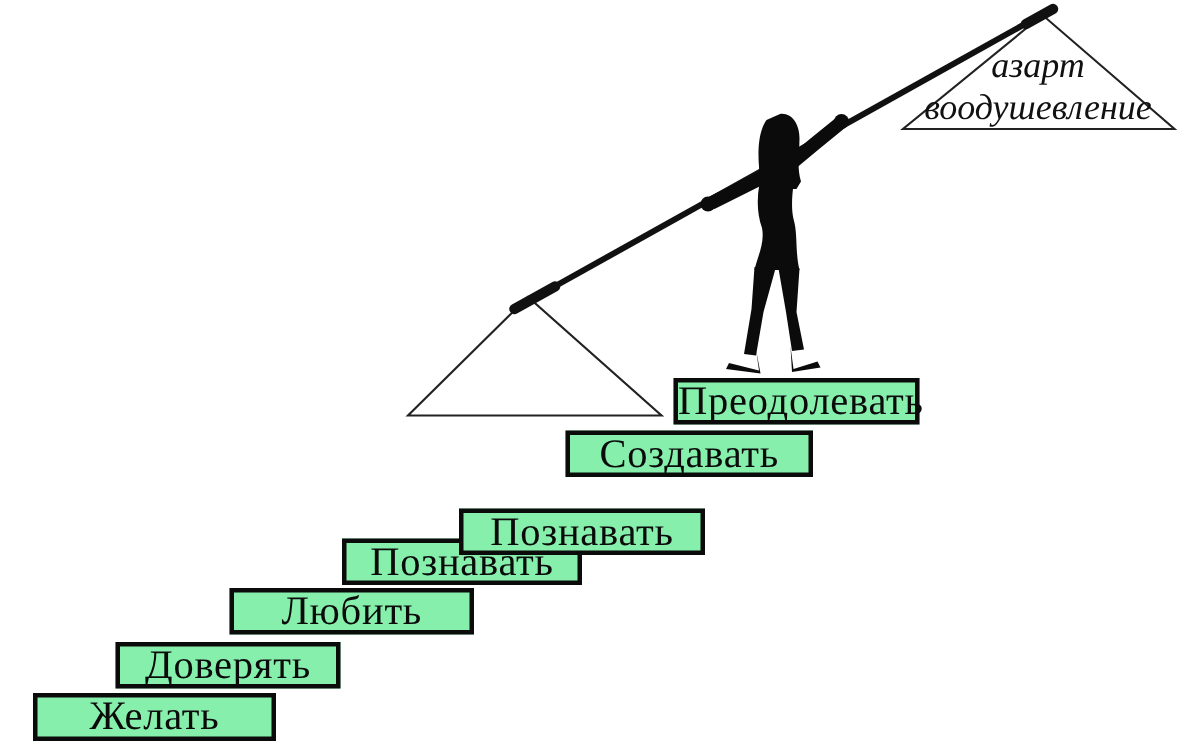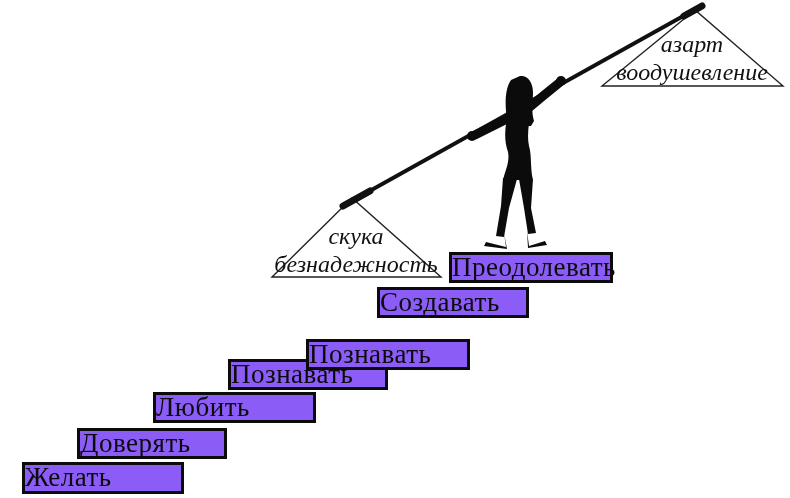--- a/index.html
+++ b/index.html
@@ -11,23 +11,24 @@
     overflow: hidden;
     font-family: "Liberation Serif", "DejaVu Serif", serif;
   }
   .layer-svg {
     position: absolute;
     left: 0; top: 0;
     width: 790px; height: 498px;
   }
   .step {
     position: absolute;
-    background: #8b5cf6;
+    background: #86efac;
     border: 3px solid #0b0b0b;
     box-sizing: border-box;
+    text-align: center;
     font-size: 27px;
     line-height: 24px;
     color: #0b0b0b;
     white-space: nowrap;
     letter-spacing: 0.5px;
   }
   .fulcrum-label {
     position: absolute;
     width: 220px;
     text-align: center;
@@ -77,26 +78,22 @@
       <circle cx="561" cy="81" r="5"></circle>
       <circle cx="472" cy="136" r="5"></circle>
     </g>
   </svg>
 
   <div class="step" style="left:22px;   top:462px; width:162px; height:32px;">Желать</div>
   <div class="step" style="left:77px;  top:428px; width:150px; height:31px;">Доверять</div>
   <div class="step" style="left:153px; top:392px; width:163px; height:31px;">Любить</div>
   <div class="step" style="left:228px; top:359px; width:160px; height:31px;">Познавать</div>
   <div class="step" style="left:306px; top:323px; width:164px; height:31px;margin-top:16px;">Познавать</div>
-  <div class="step" style="left:377px; top:287px; width:152px; height:31px;">Создавать</div>
+  <div class="step" style="left:377px; top:287px; width:165px; height:31px;">Создавать</div>
   <div class="step" style="left:449px; top:252px; width:164px; height:31px;">Преодолевать</div>
 
-  <div class="fulcrum-label" style="left:246px; top:222px;">
-    <span>скука</span>
-    <span>безнадежность</span>
-  </div>
 
   <div class="fulcrum-label" style="left:582px; top:30px;">
     <span>азарт</span>
     <span>воодушевление</span>
   </div>
 
 </div>
 
 </body></html>

